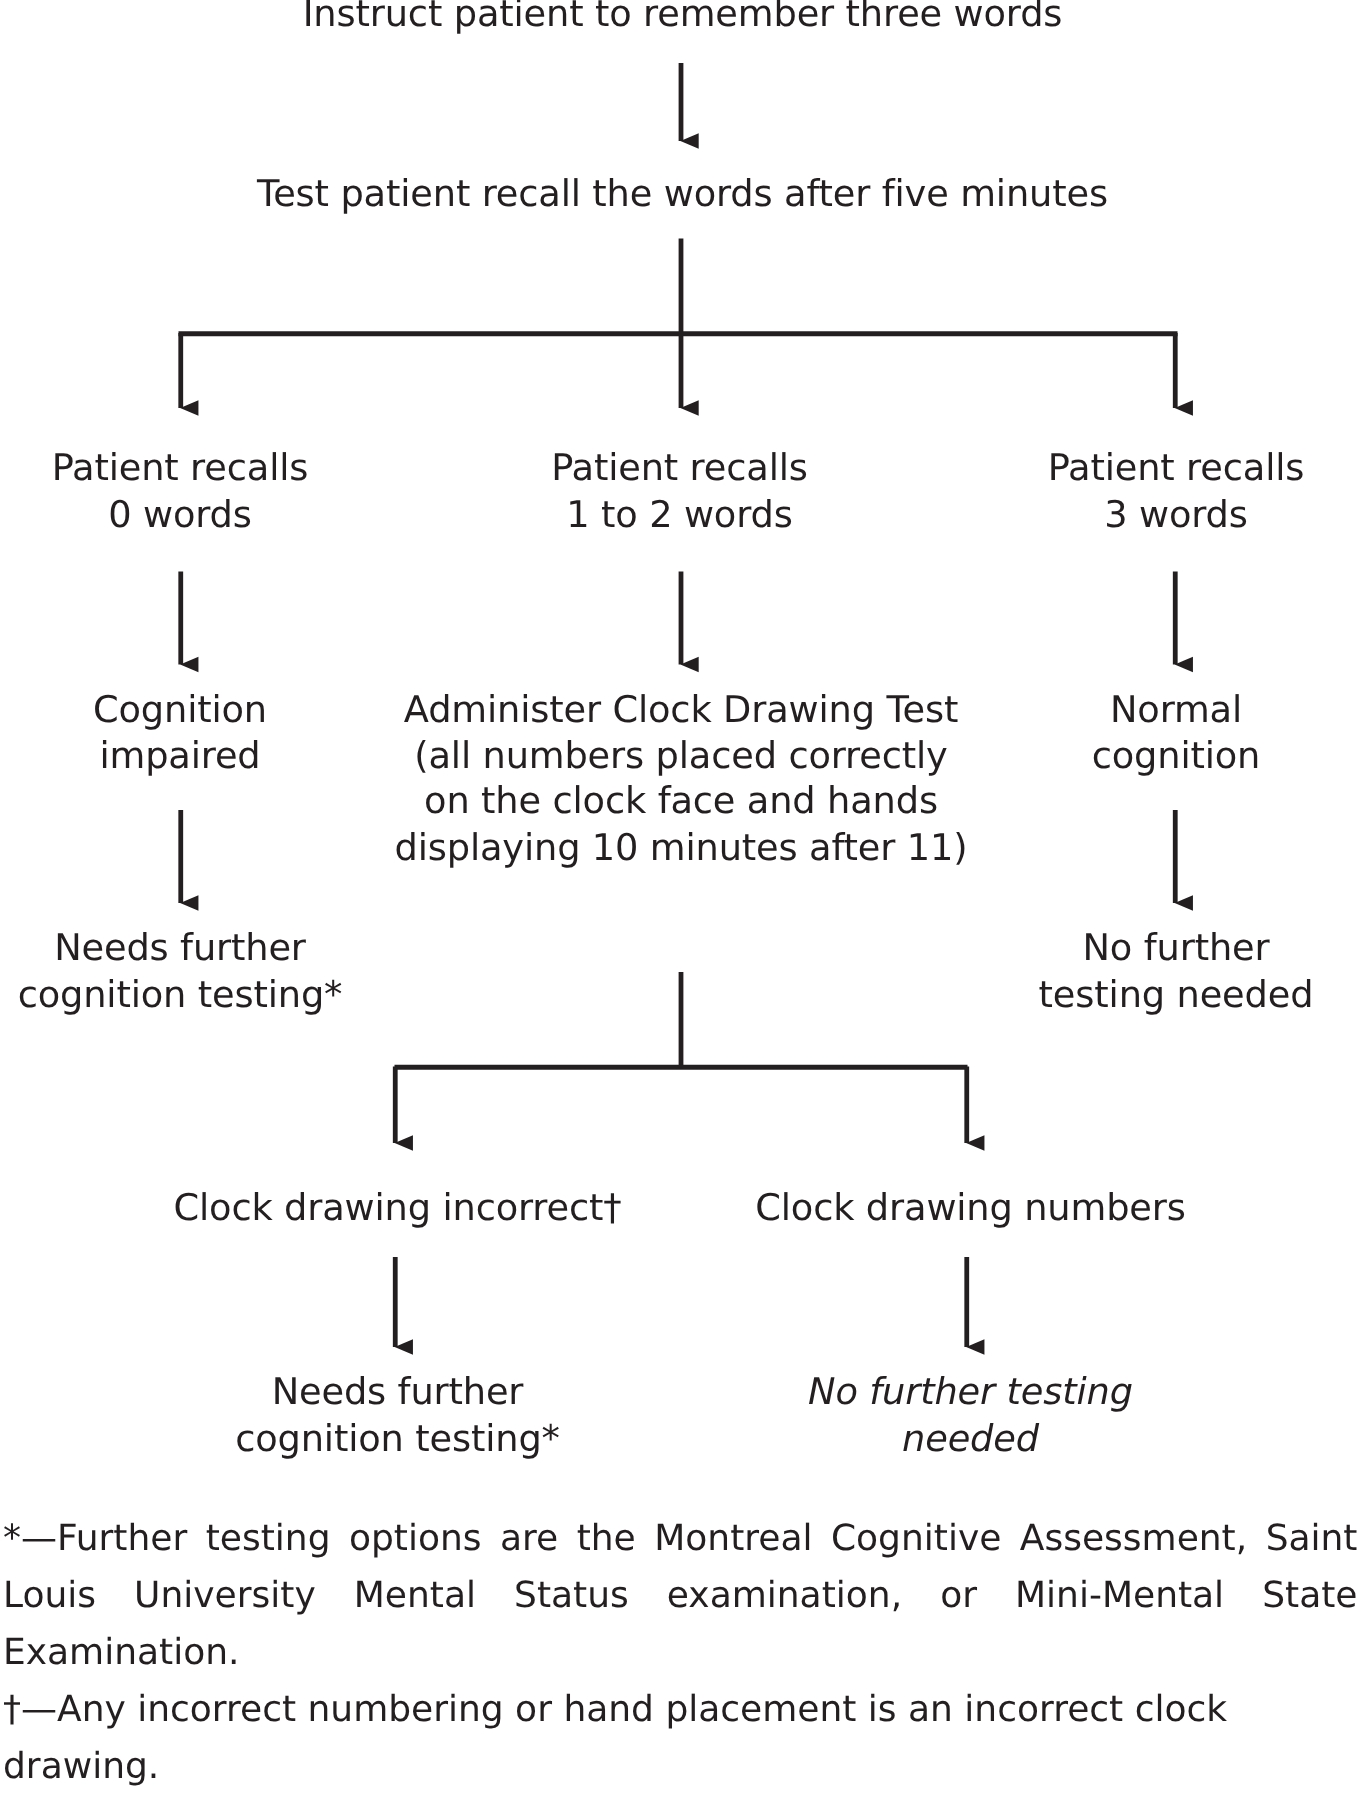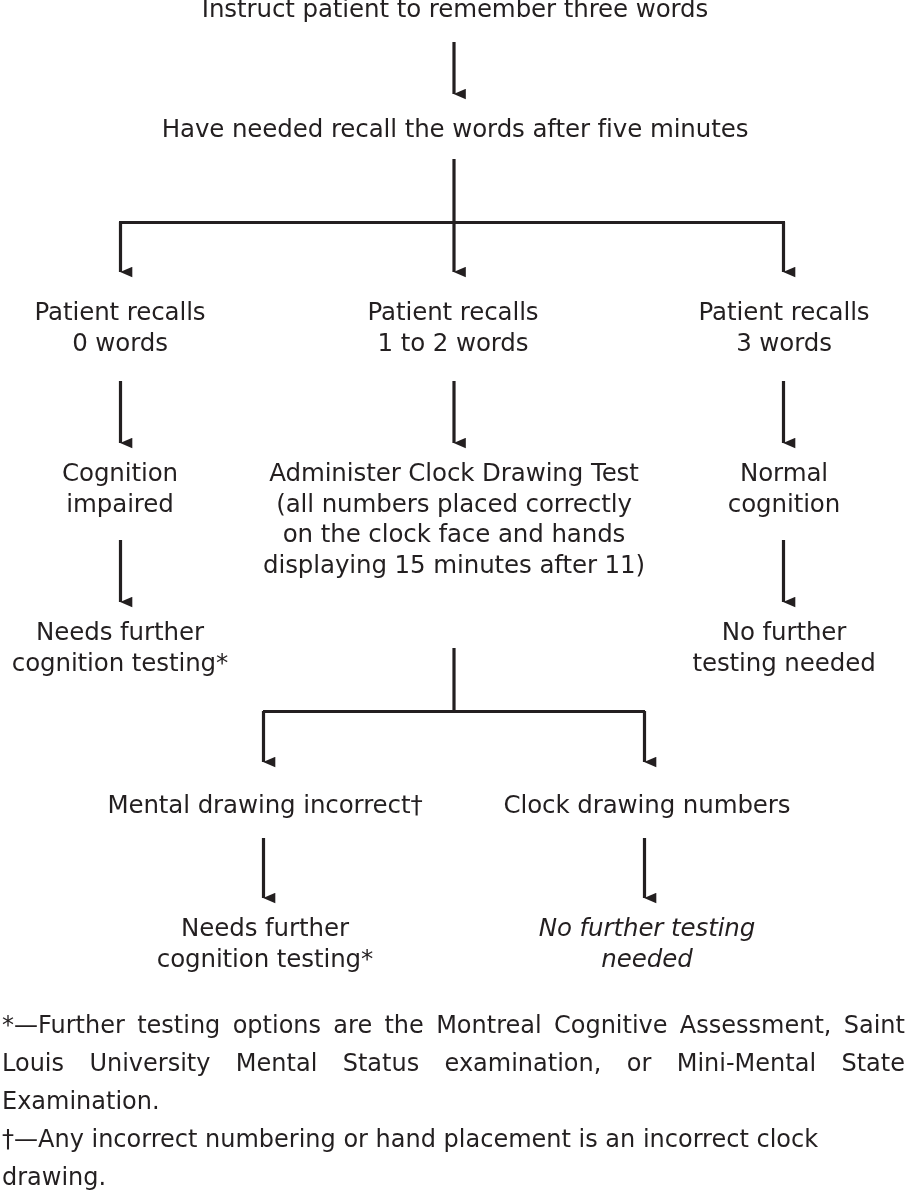--- a/index.html
+++ b/index.html
@@ -105,41 +105,41 @@
     <line x1="263" y1="711.5" x2="645" y2="711.5"></line>
     <line x1="263.5" y1="711" x2="263.5" y2="762" marker-end="url(#arrowhead)"></line>
     <line x1="644.5" y1="711" x2="644.5" y2="762" marker-end="url(#arrowhead)"></line>
 
     <line x1="263.5" y1="838" x2="263.5" y2="898" marker-end="url(#arrowhead)"></line>
     <line x1="644.5" y1="838" x2="644.5" y2="898" marker-end="url(#arrowhead)"></line>
   </g>
 </svg>
 
 <div class="node n-title">Instruct patient to remember three words</div>
-<div class="node n-recall">Have needed recall the words after five minutes</div>
+<div class="node n-recall">Test patient recall the words after five minutes</div>
 
 <div class="node n-col0">Patient recalls
 0 words</div>
 <div class="node n-col1">Patient recalls
 1 to 2 words</div>
 <div class="node n-col2">Patient recalls
 3 words</div>
 
 <div class="node n-cog-imp">Cognition
 impaired</div>
-<div class="node n-cdt">Administer Clock Drawing Test (all numbers placed correctly on the clock face and hands displaying 15 minutes after 11)</div>
+<div class="node n-cdt">Administer Clock Drawing Test (all numbers placed correctly on the clock face and hands displaying 10 minutes after 11)</div>
 <div class="node n-normal">Normal
 cognition</div>
 
 <div class="node n-needs1">Needs further
 cognition testing*</div>
 <div class="node n-nofurther1">No further
 testing needed</div>
 
-<div class="node n-incorrect">Mental drawing incorrect†</div>
+<div class="node n-incorrect">Clock drawing incorrect†</div>
 <div class="node n-correct">Clock drawing numbers</div>
 
 <div class="node n-needs2">Needs further
 cognition testing*</div>
 <div class="node n-nofurther2">No further testing
 needed</div>
 
 <div class="footnotes">
   <div class="fn-just">*—Further testing options are the Montreal Cognitive Assessment, Saint Louis University Mental Status examination, or Mini-Mental State Examination.</div>
   <div class="fn-last">†—Any incorrect numbering or hand placement is an incorrect clock drawing.</div>

